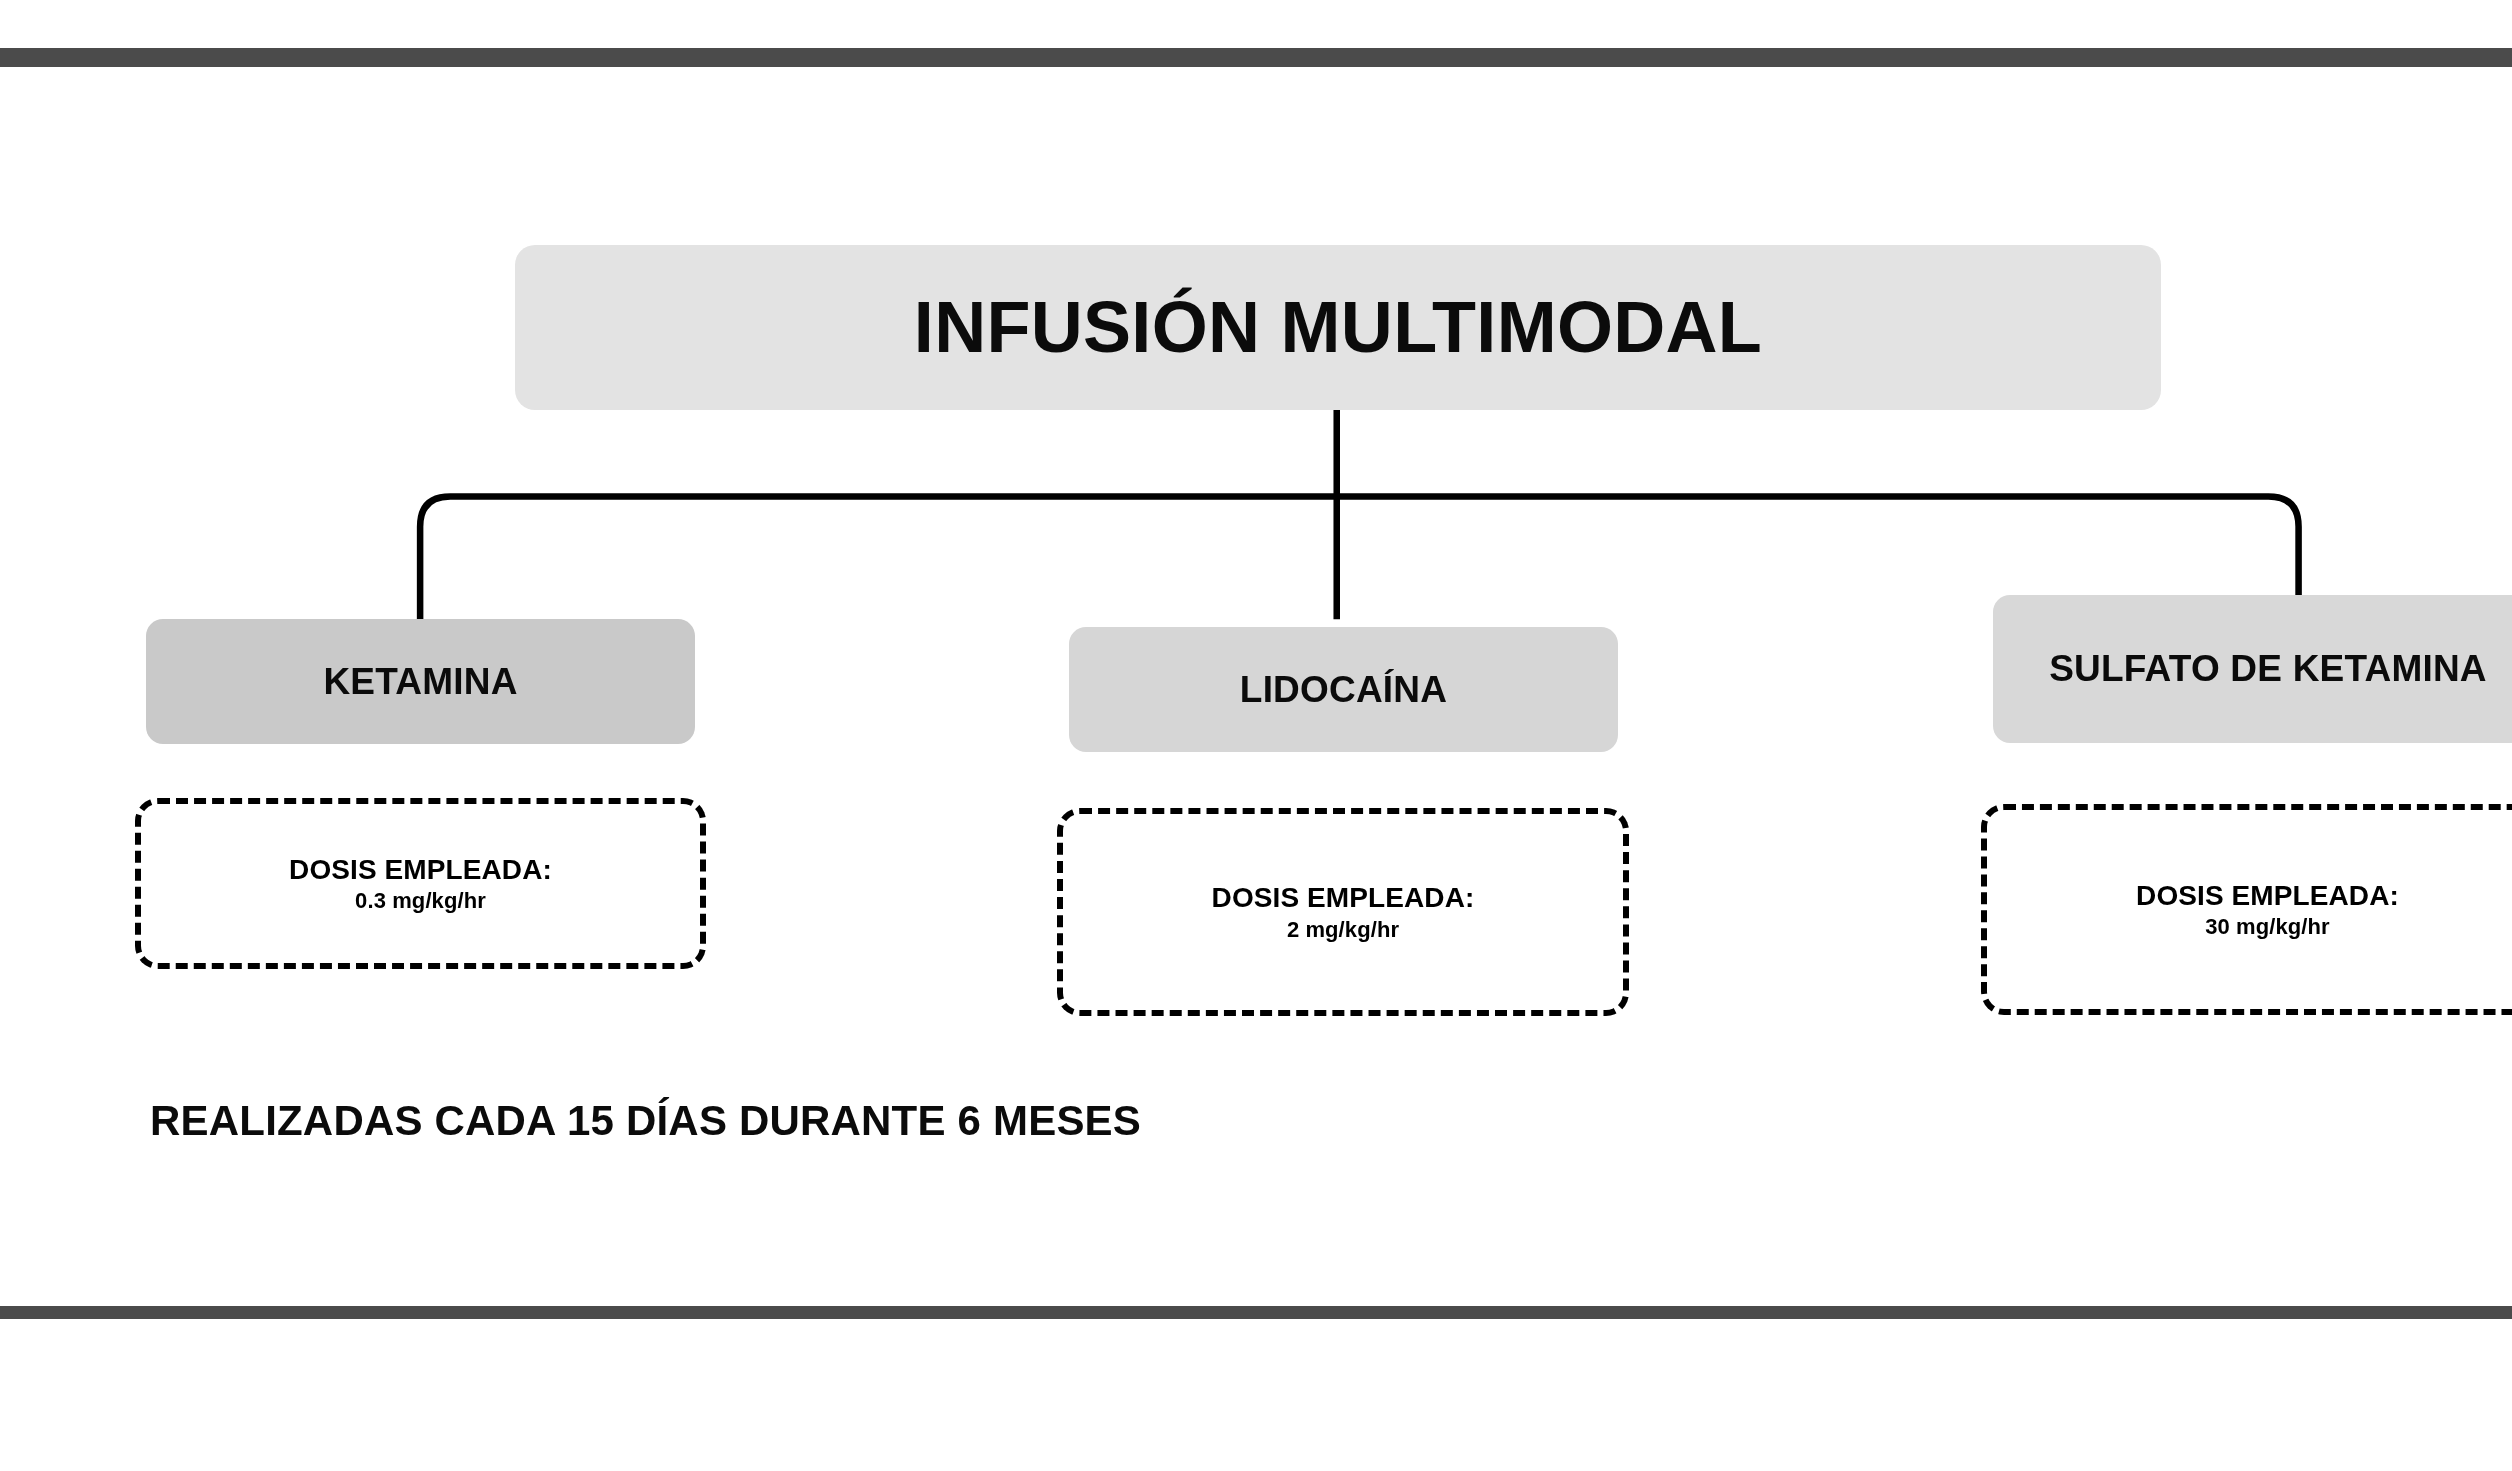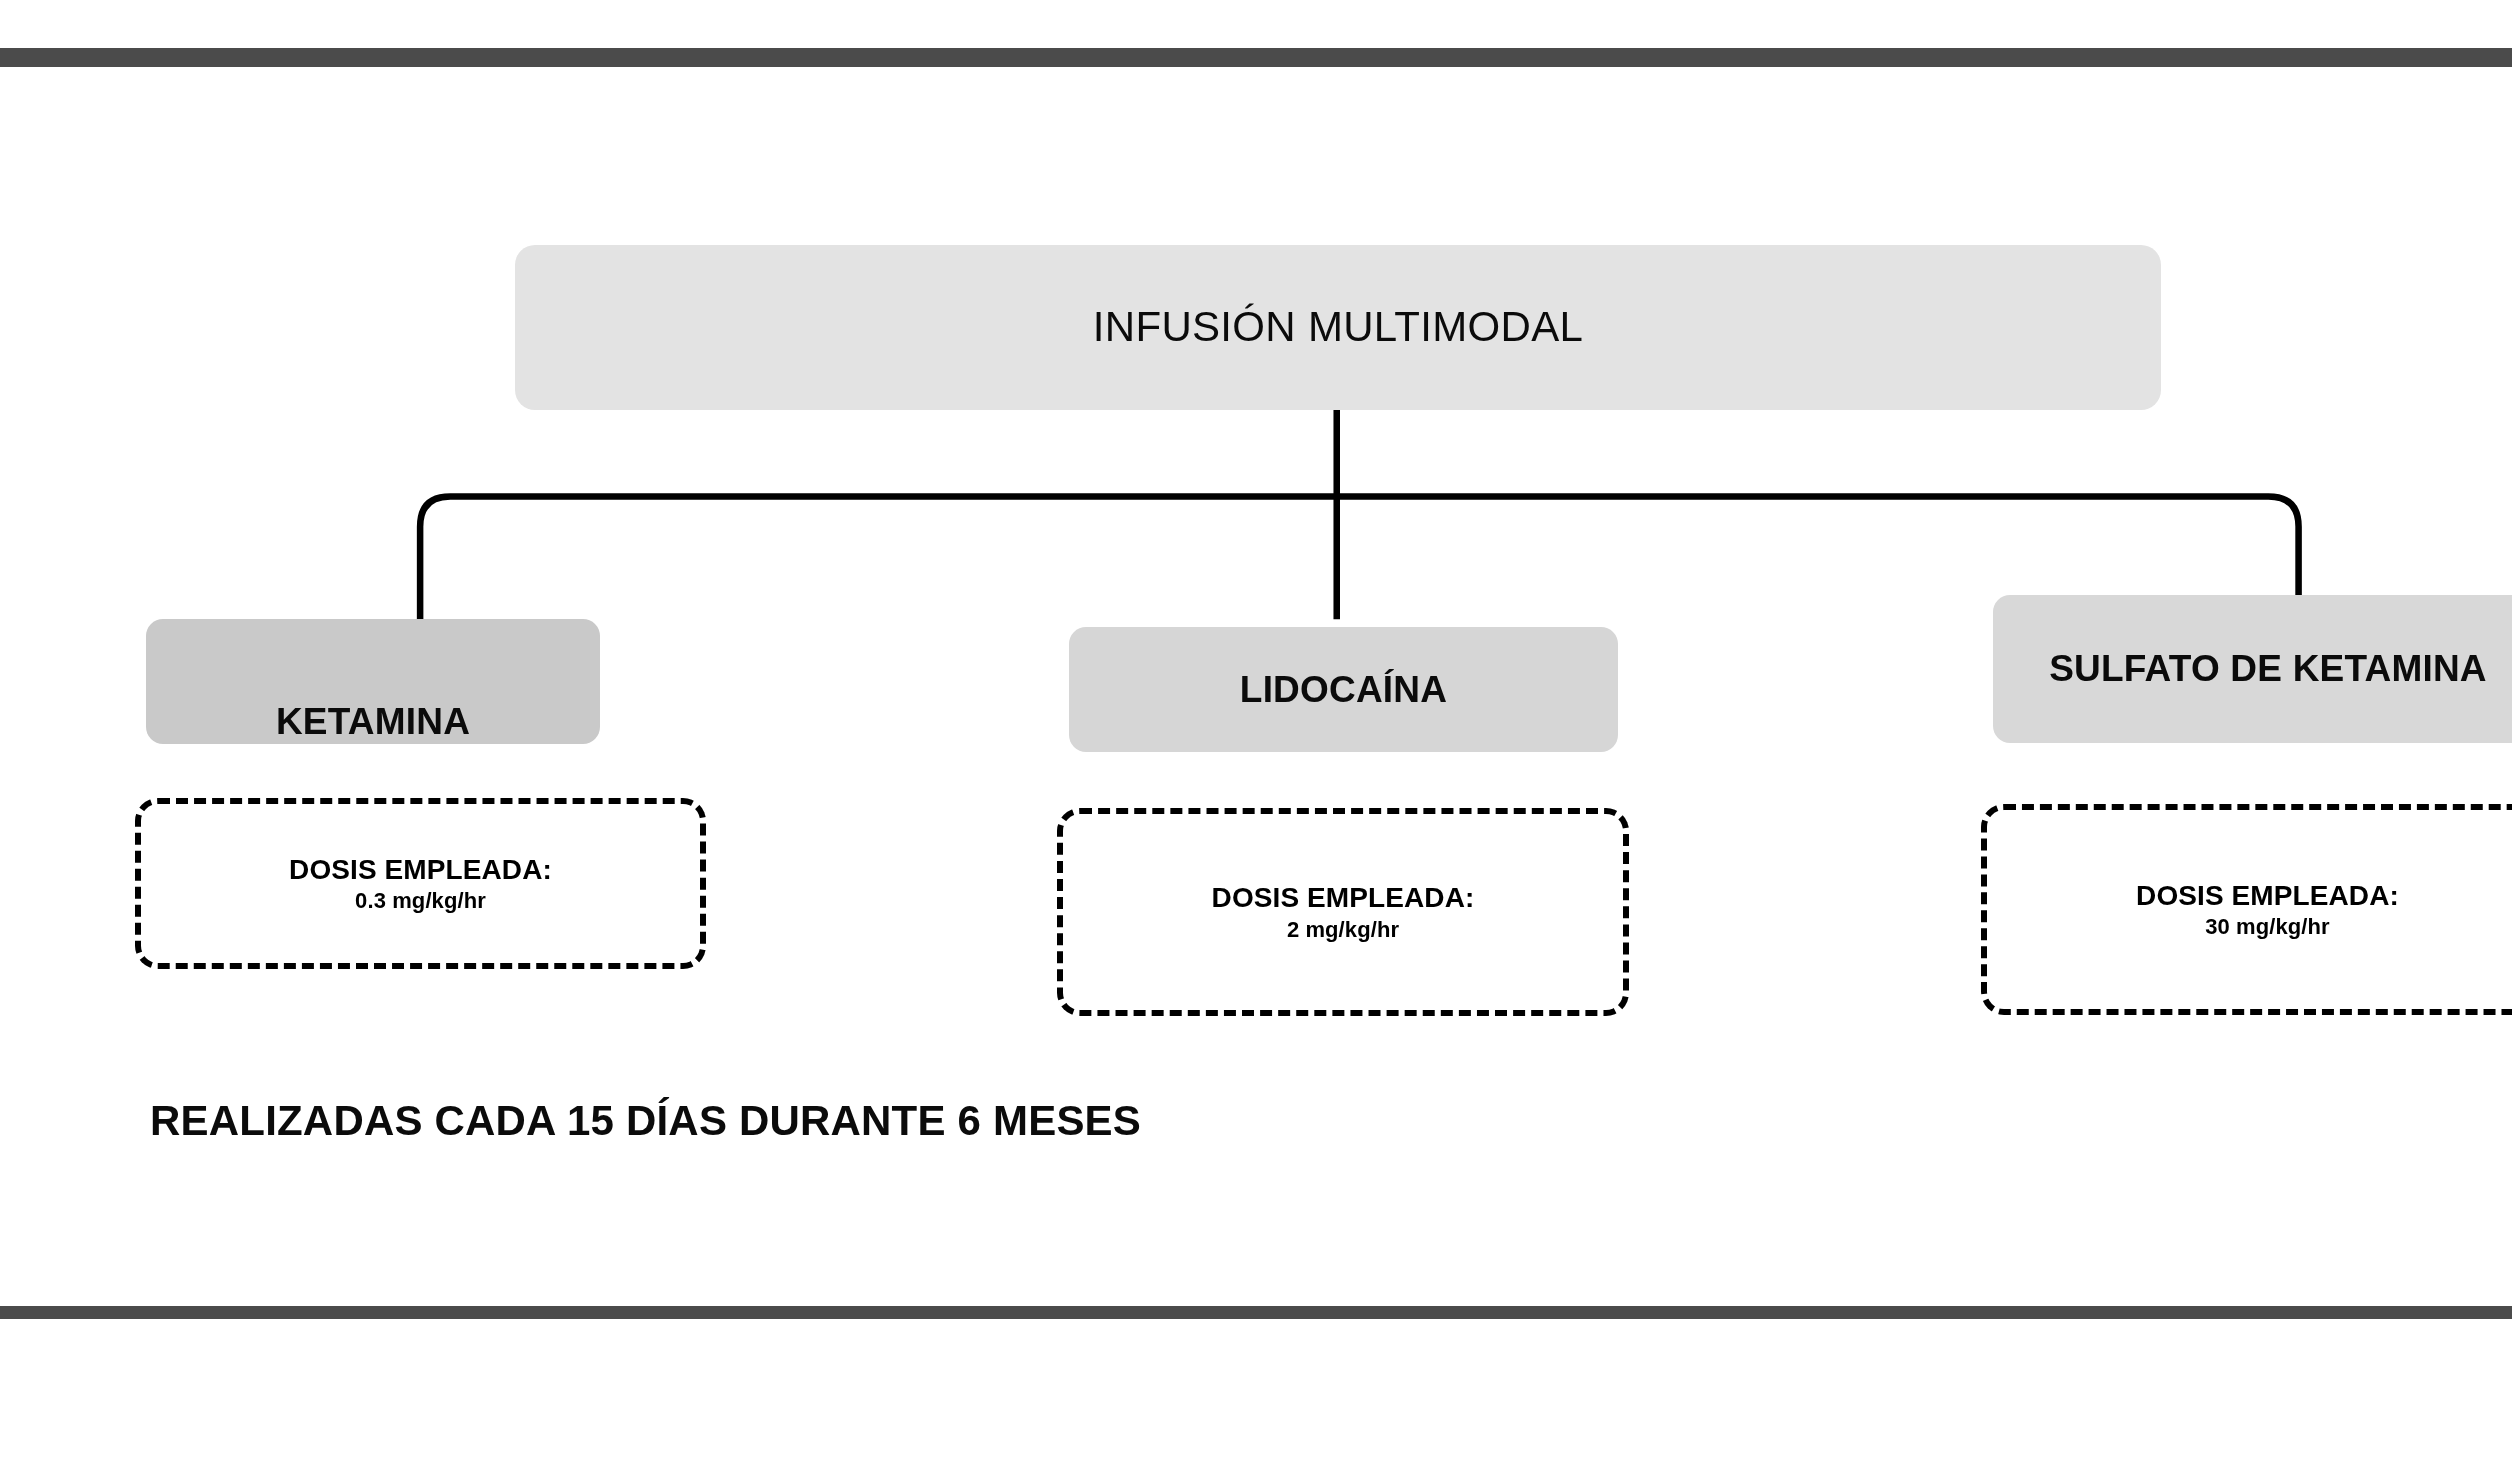--- a/index.html
+++ b/index.html
@@ -64,42 +64,41 @@
 
   .node-root {
     left: 515px;
     top: 245px;
     width: 1646px;
     height: 165px;
     background: #e3e3e3;
     border-radius: 20px;
   }
   .node-root .node-label {
-    font-size: 42px;
-    font-weight: 400;
+    font-size: 72px;
+    font-weight: 700;
     letter-spacing: 0.3px;
     line-height: 1.05;
   }
 
   .node-child {
     height: 125px;
   }
   .node-child .node-label {
     font-size: 37px;
     font-weight: 800;
     line-height: 1.18;
     letter-spacing: 0.2px;
   }
 
   .node-ketamina {
     left: 146px;
     top: 619px;
-    width: 454px;
+    width: 549px;
     background: #c9c9c9;
-    align-items: flex-end;
   }
   .node-lidocaina {
     left: 1069px;
     top: 619px;
     width: 549px;
     background: #d6d6d6;
     margin-top: 8px;
   }
   .node-sulfato {
     left: 1993px;

